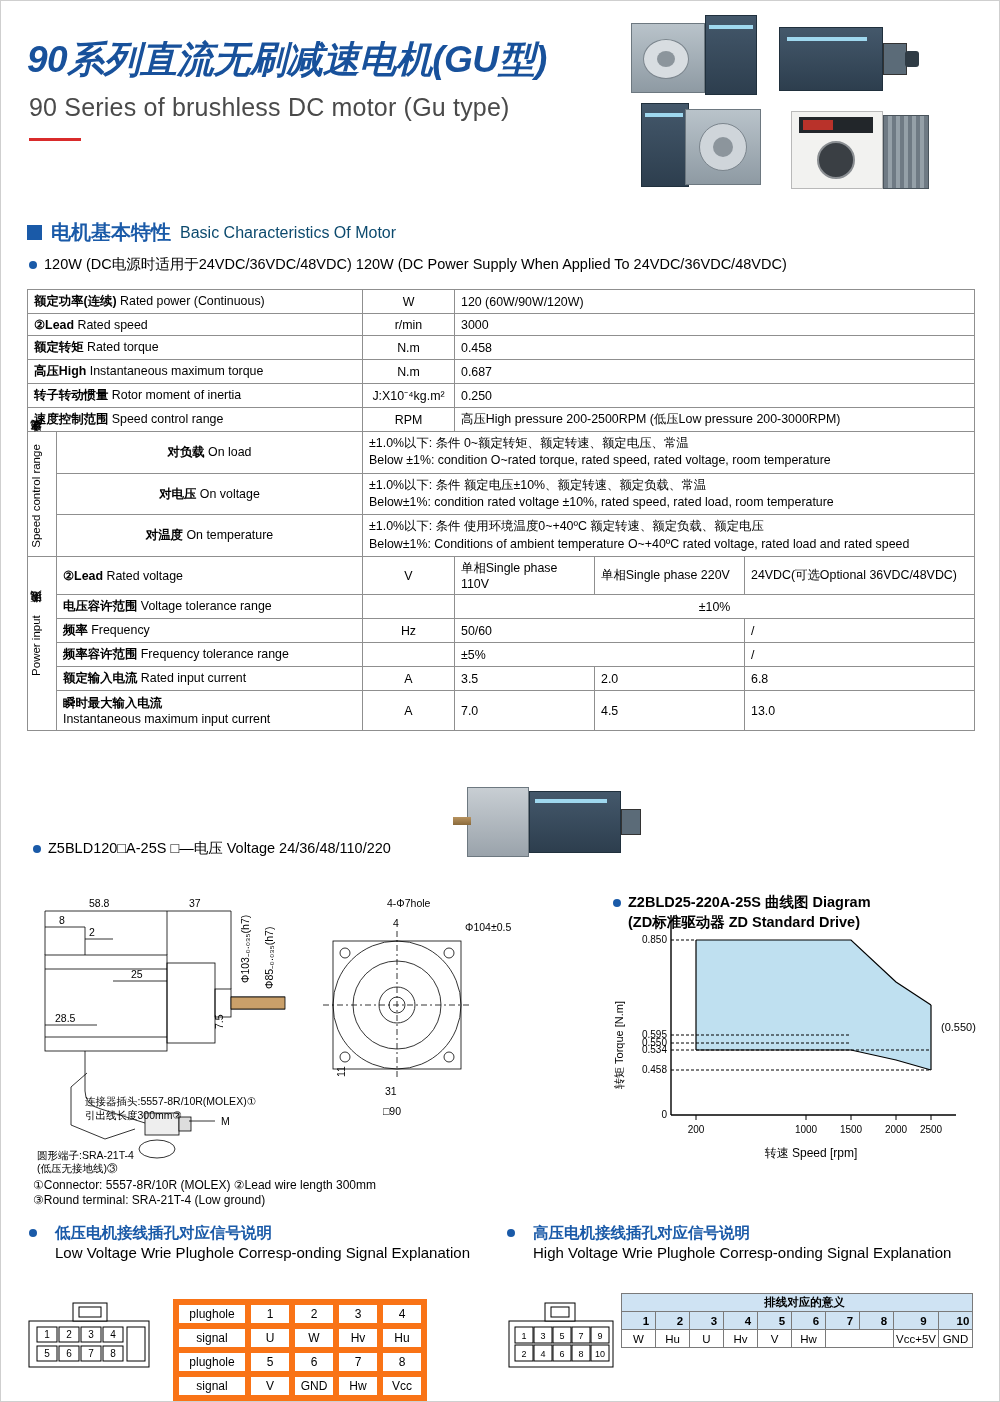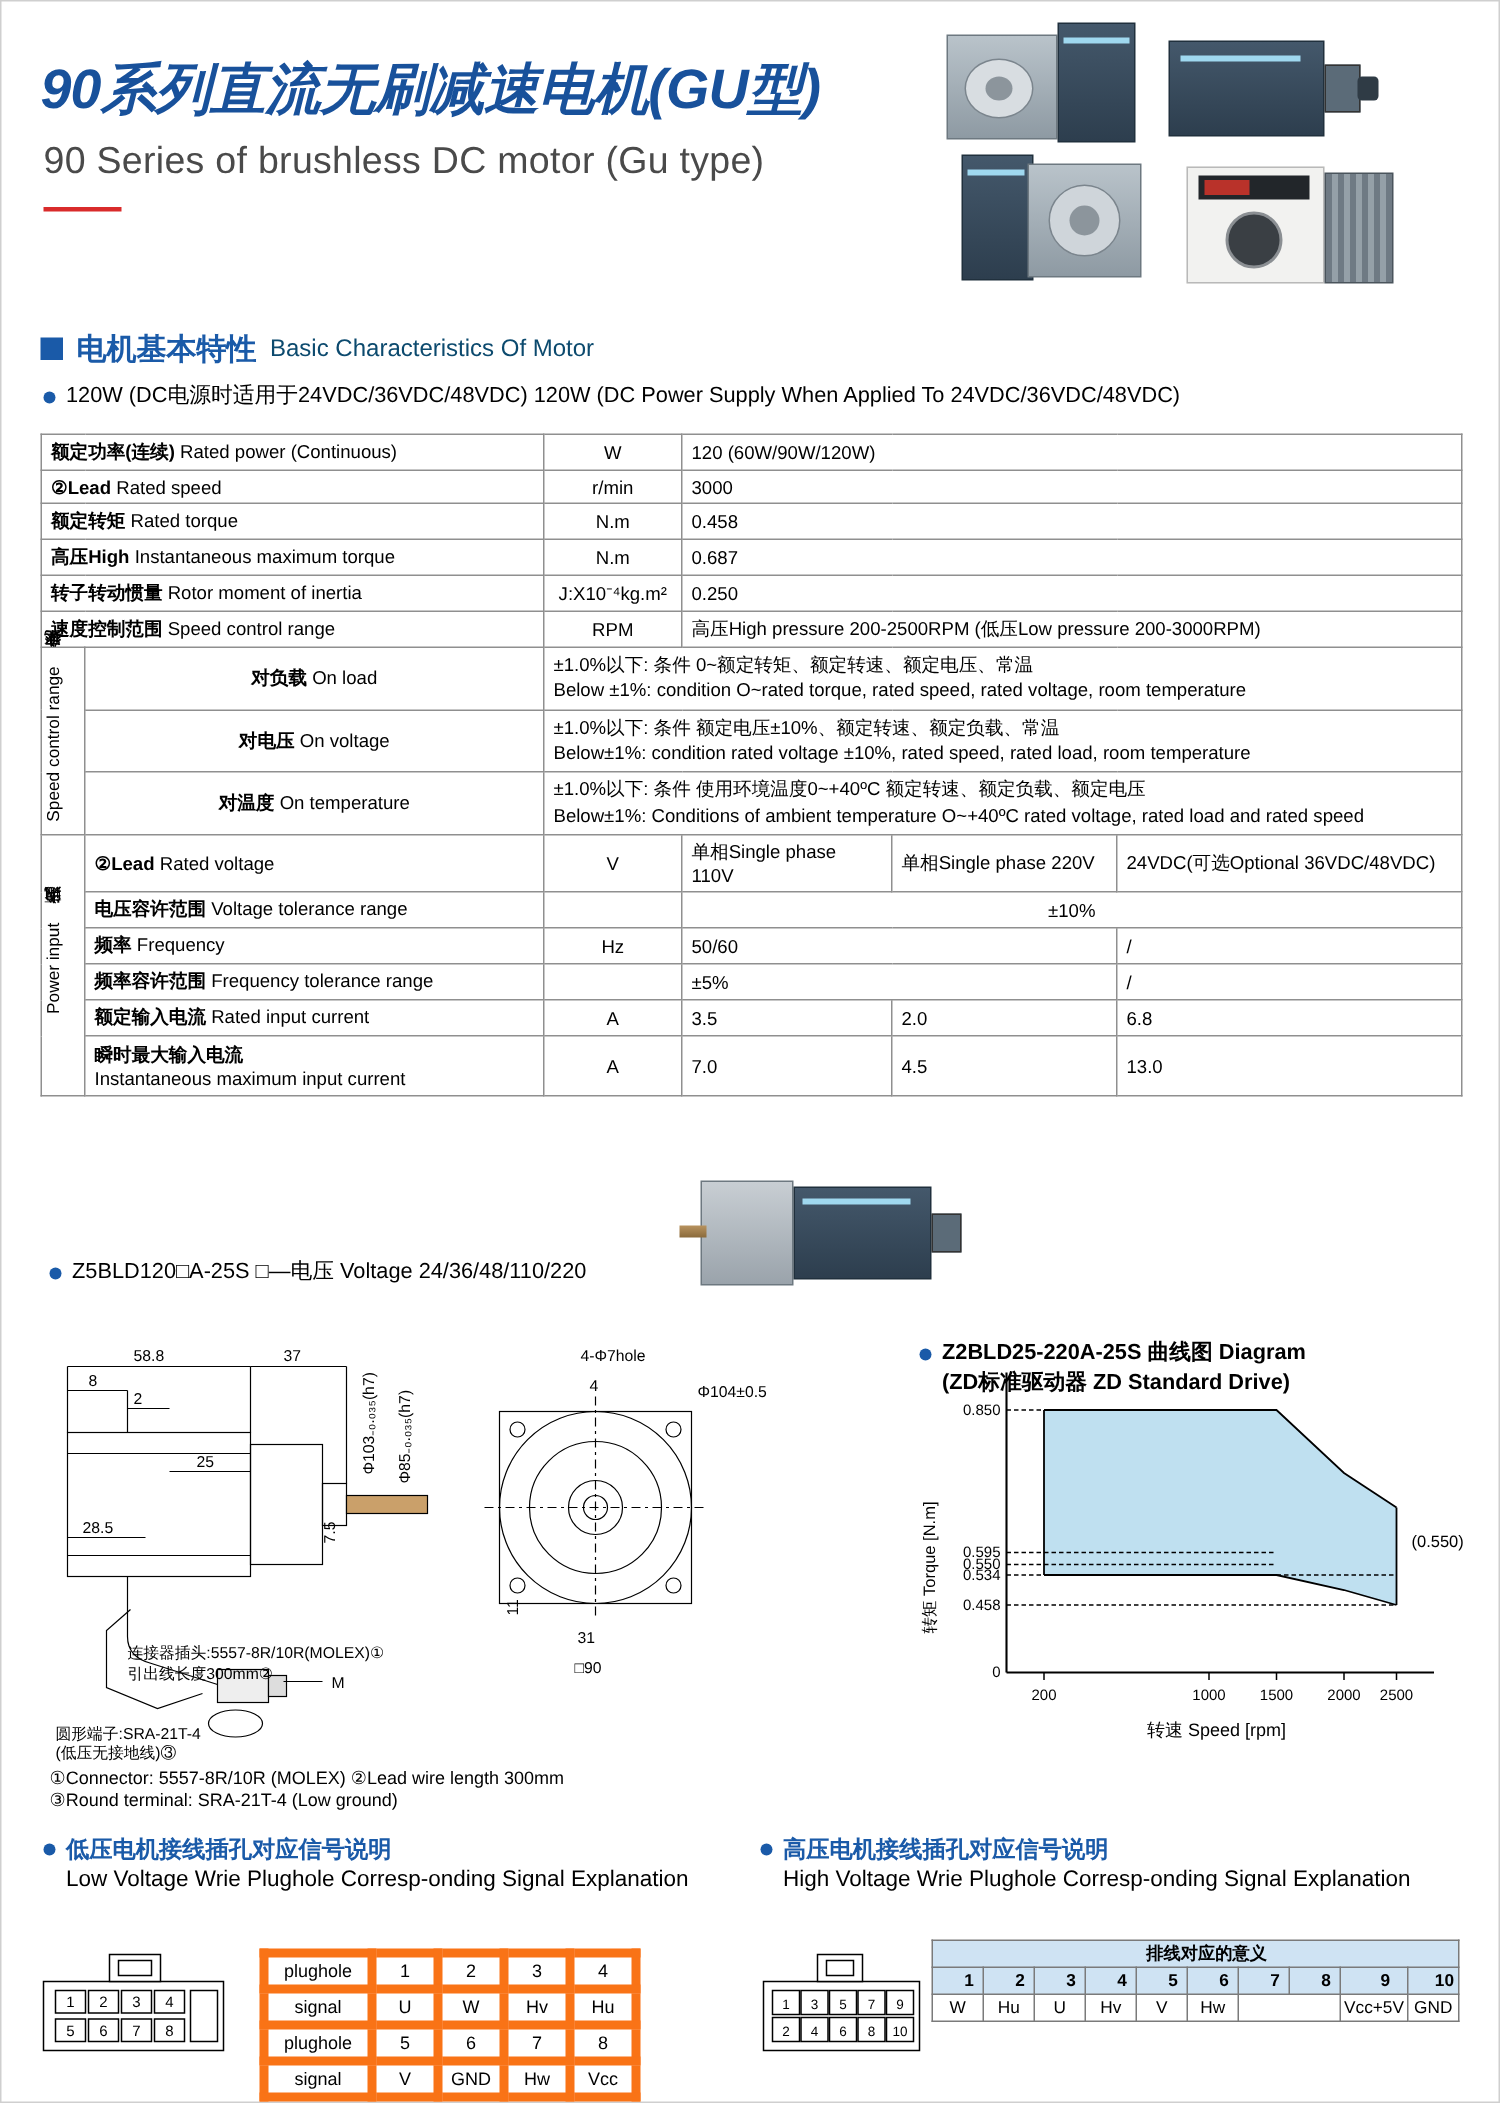--- a/index.html
+++ b/index.html
@@ -85,21 +85,21 @@
   
   .drawing { position:absolute; left:26px; top:876px; width:560px; height:320px; }
   .dim-text { font-size:10.5px; fill:#000; }
 
   
   .chart-area { position:absolute; left:600px; top:884px; width:380px; height:320px; }
   .chart-title { position:absolute; left:612px; top:892px; width:370px; }
   .chart-title .bullet-text { font-size:14px; font-weight:bold; }
 
   
-  .subsec { display:flex; align-items:flex-start; gap:7px; }
+  .subsec { display:flex; align-items:flex-start; gap:18px; }
   .subsec .cnh { font-size:15.5px; font-weight:bold; color:#1a5aa8; }
   .subsec .enh { font-size:15px; color:#000; }
   #low-head { position:absolute; left:28px; top:1222px; width:470px; }
   #high-head { position:absolute; left:506px; top:1222px; width:470px; }
 
   .conn-low { position:absolute; left:26px; top:1300px; width:140px; height:70px; }
   .conn-high { position:absolute; left:506px; top:1300px; width:110px; height:70px; }
 
   .tbl-low { position:absolute; left:172px; top:1298px; border-collapse:collapse; font-size:12px; }
   .tbl-low td { border:6px solid #f97316; padding:2px 0; text-align:center; width:44px; height:19px;}

